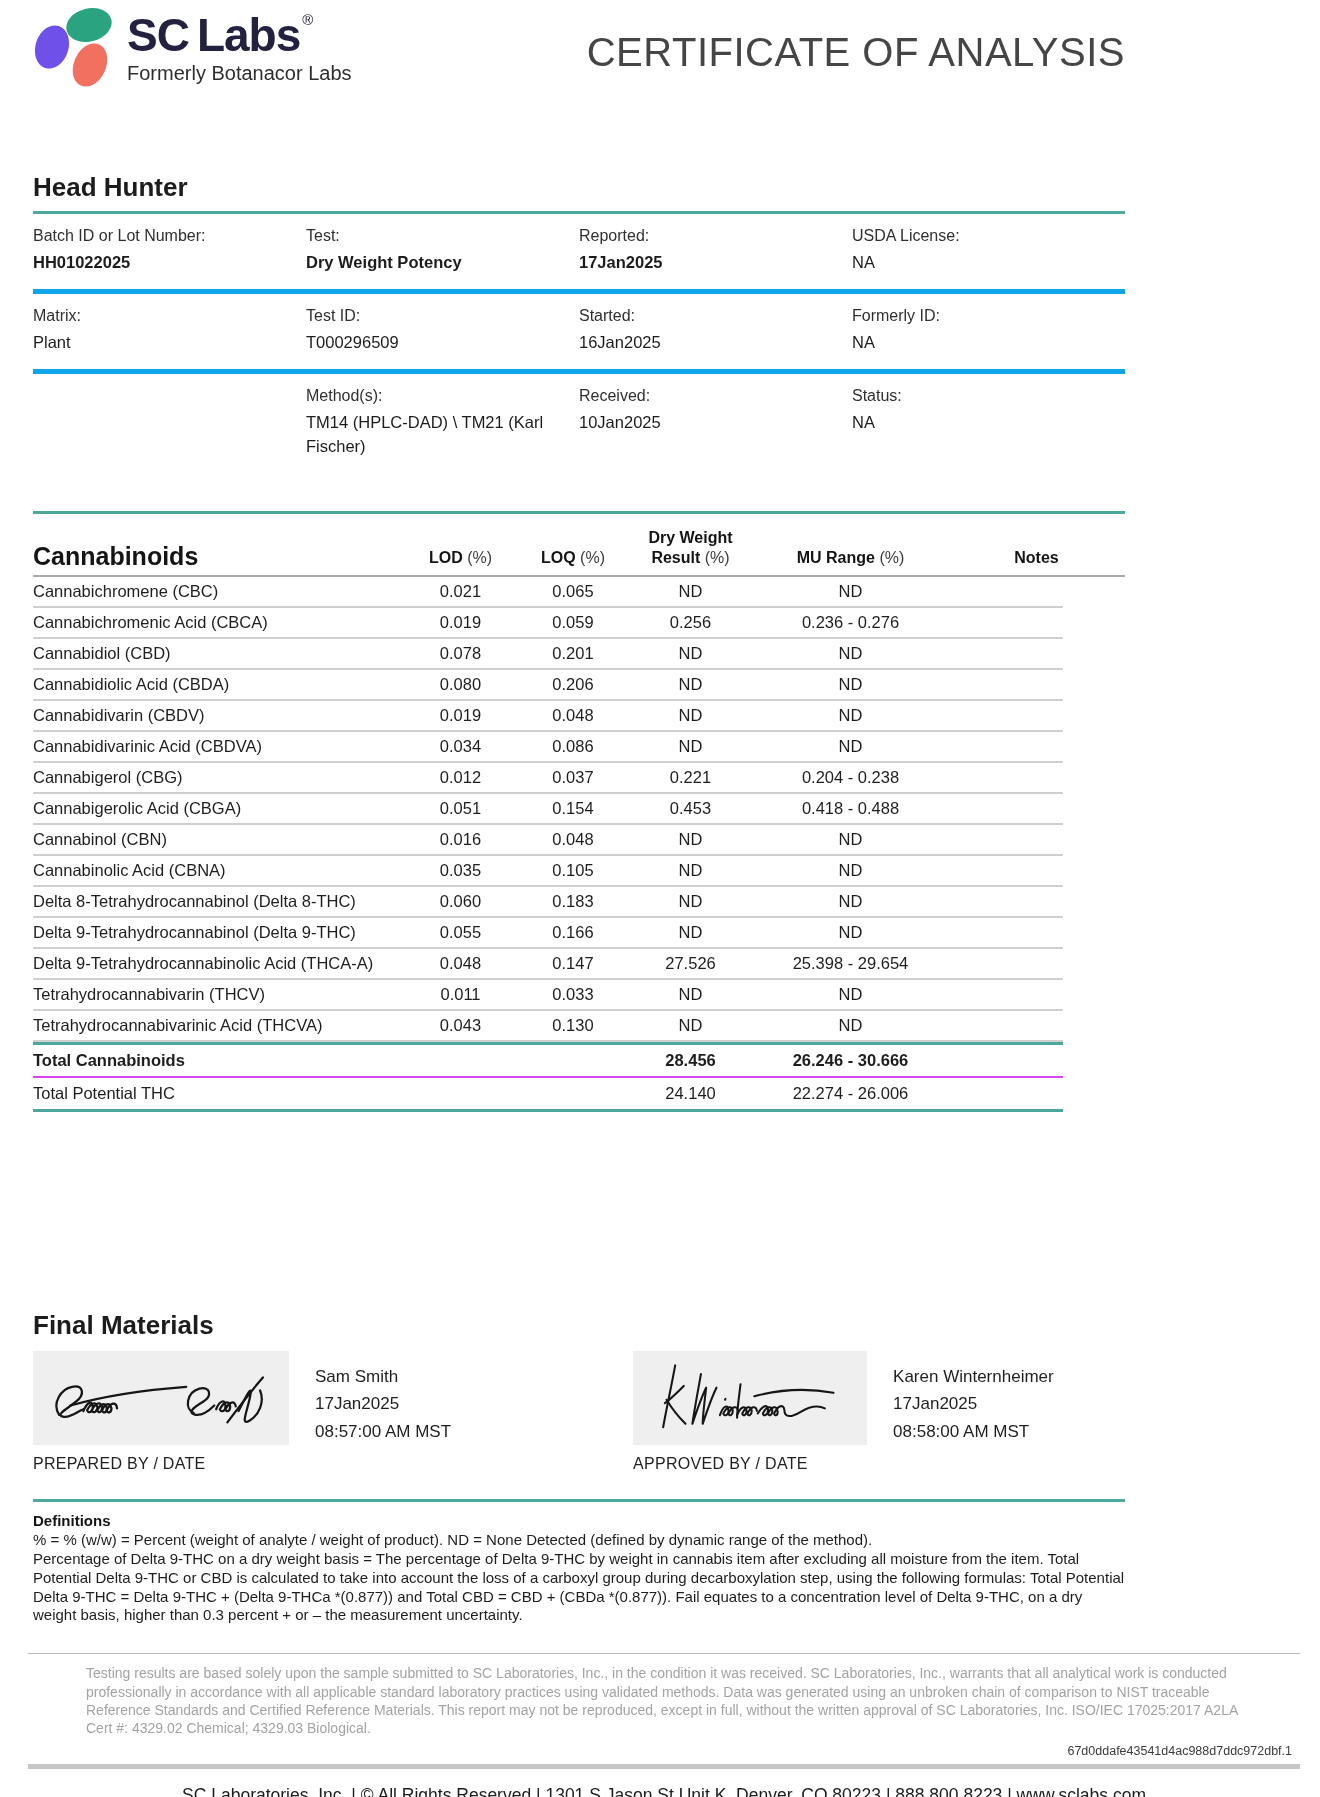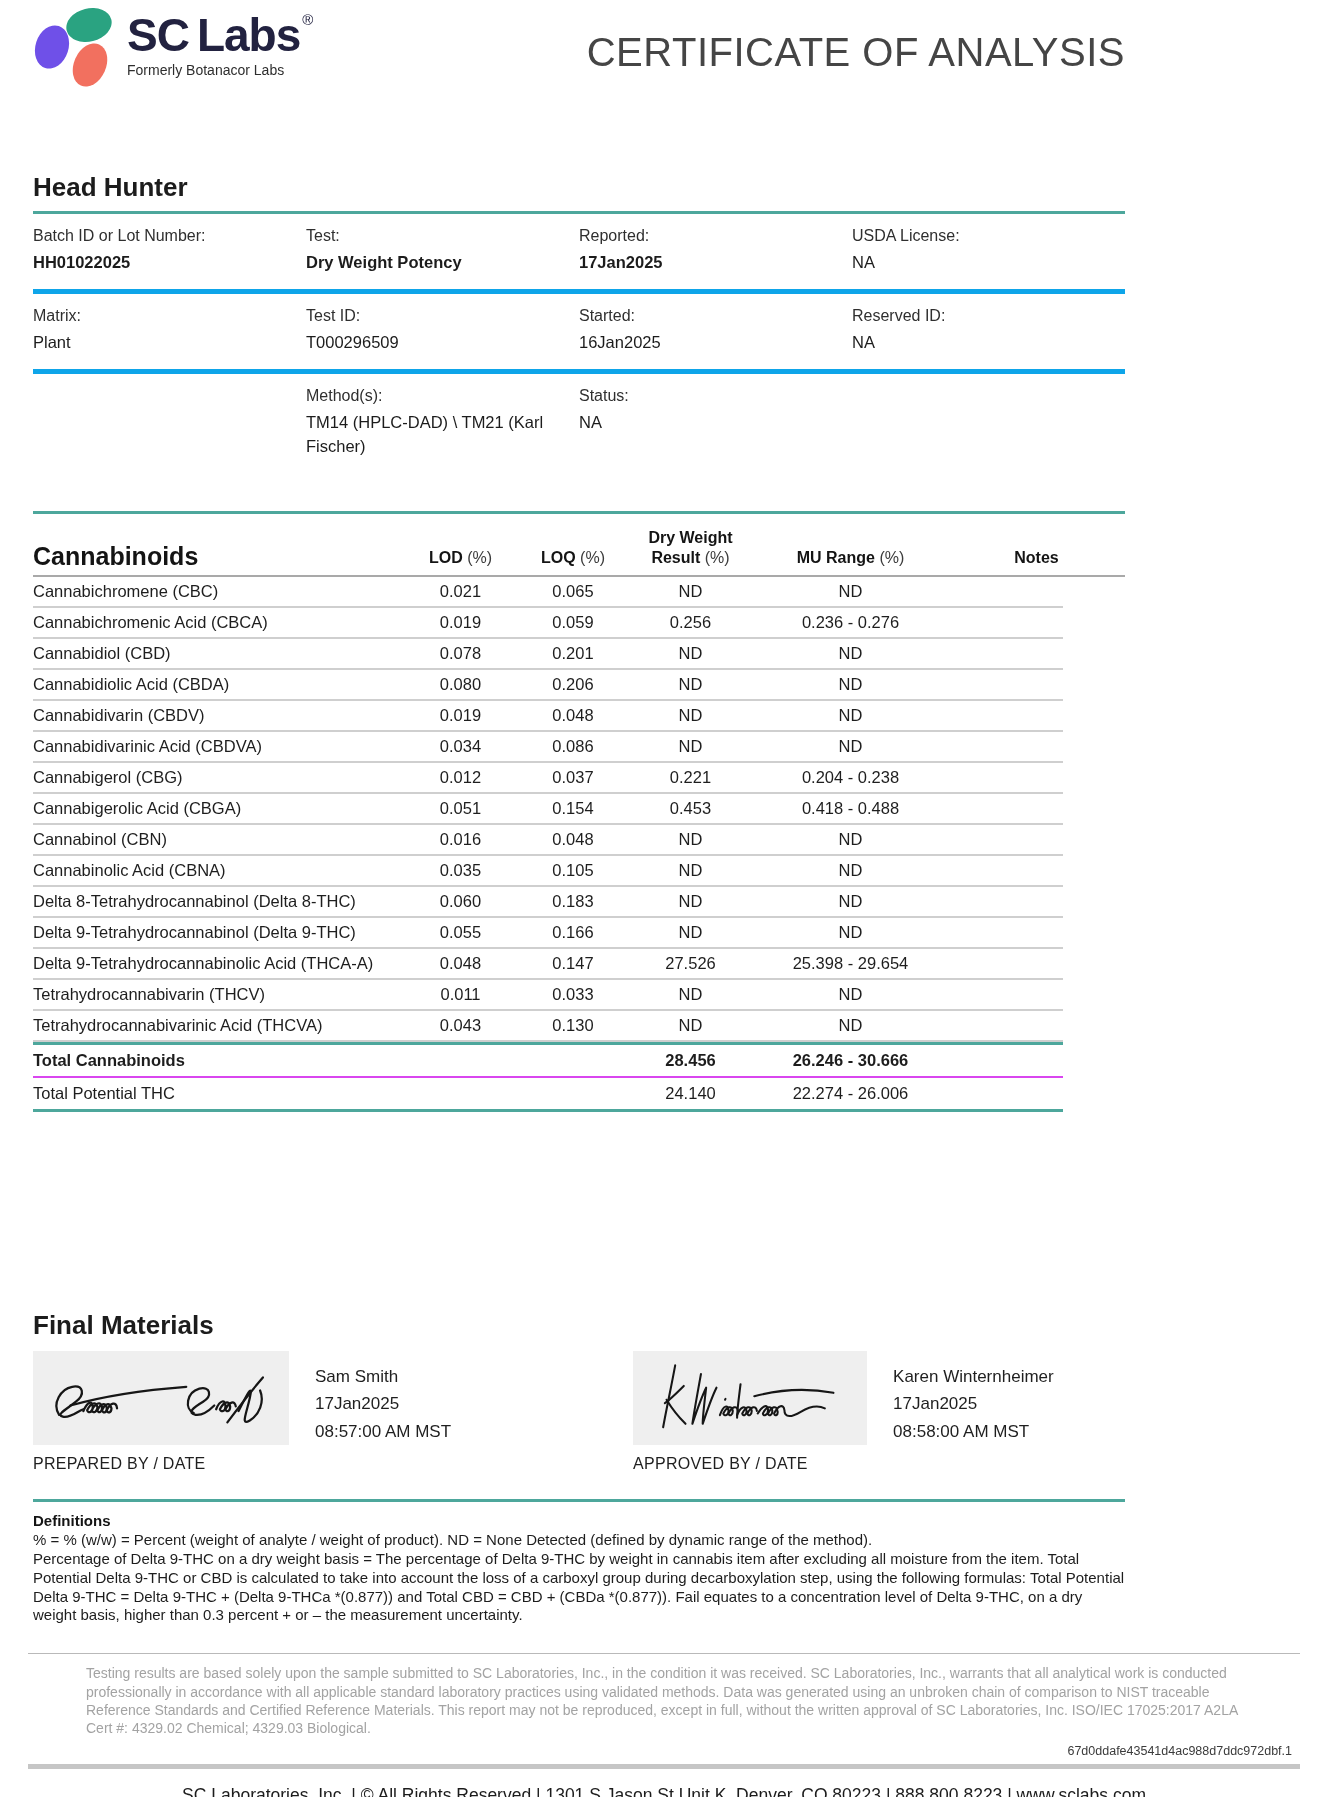--- a/index.html
+++ b/index.html
@@ -9,21 +9,21 @@
   .content { width:1092px; margin-left:33px; }
 
   
   .hdr { position:relative; height:100px; }
   .logo-wrap { position:absolute; left:0; top:6px; display:flex; }
   .logo-blobs { width:86px; height:84px; }
   .logo-text { margin-left:8px; padding-top:6px; }
   .logo-name { font-size:46px; font-weight:bold; color:#222240; letter-spacing:-1px; line-height:1; }
   .logo-name .labs { font-weight:600; margin-left:8px; }
   .logo-reg { font-size:15px; vertical-align:26px; font-weight:normal; margin-left:2px; color:#222240; }
-  .logo-tag { font-size:14px; color:#2e2e2e; margin-top:4px; }
+  .logo-tag { font-size:20px; color:#2e2e2e; margin-top:4px; }
   .coa-title { position:absolute; right:0; top:30px; font-size:40px; font-weight:300; color:#454545; letter-spacing:0.5px; }
 
   
   .sample-name { margin-top:72px; font-size:26px; font-weight:bold; color:#1c1c1c; }
   .info-grid { margin-top:8px; border-top:3px solid #4da79c; border-bottom:3px solid #4da79c; }
   .info-row { display:grid; grid-template-columns:273px 273px 273px 273px; border-bottom:5px solid #0ea5e9; padding:10px 0 14px 0; }
   .info-row:last-child { border-bottom:none; padding-bottom:52px; }
   .info-cell { padding-right:30px; }
   .info-label { font-size:16px; color:#2f2f2f; line-height:1.5; }
   .info-value { font-size:16.5px; color:#1c1c1c; line-height:1.45; margin-top:3px; }
@@ -124,29 +124,33 @@
           </div>
         <div class="info-cell">
             <div class="info-label">Test ID:</div>
             <div class="info-value">T000296509</div>
           </div>
         <div class="info-cell">
             <div class="info-label">Started:</div>
             <div class="info-value">16Jan2025</div>
           </div>
         <div class="info-cell">
-            <div class="info-label">Reserved ID:</div>
+            <div class="info-label">Formerly ID:</div>
             <div class="info-value">NA</div>
           </div>
       </div>
       <div class="info-row">
         <div class="info-cell"></div>
         <div class="info-cell">
             <div class="info-label">Method(s):</div>
             <div class="info-value">TM14 (HPLC-DAD) \ TM21 (Karl Fischer)</div>
+          </div>
+        <div class="info-cell">
+            <div class="info-label">Received:</div>
+            <div class="info-value">10Jan2025</div>
           </div>
         <div class="info-cell">
             <div class="info-label">Status:</div>
             <div class="info-value">NA</div>
           </div>
       </div>
     </div>
 
     <div class="tbl">
       <div class="tbl-headrow">

